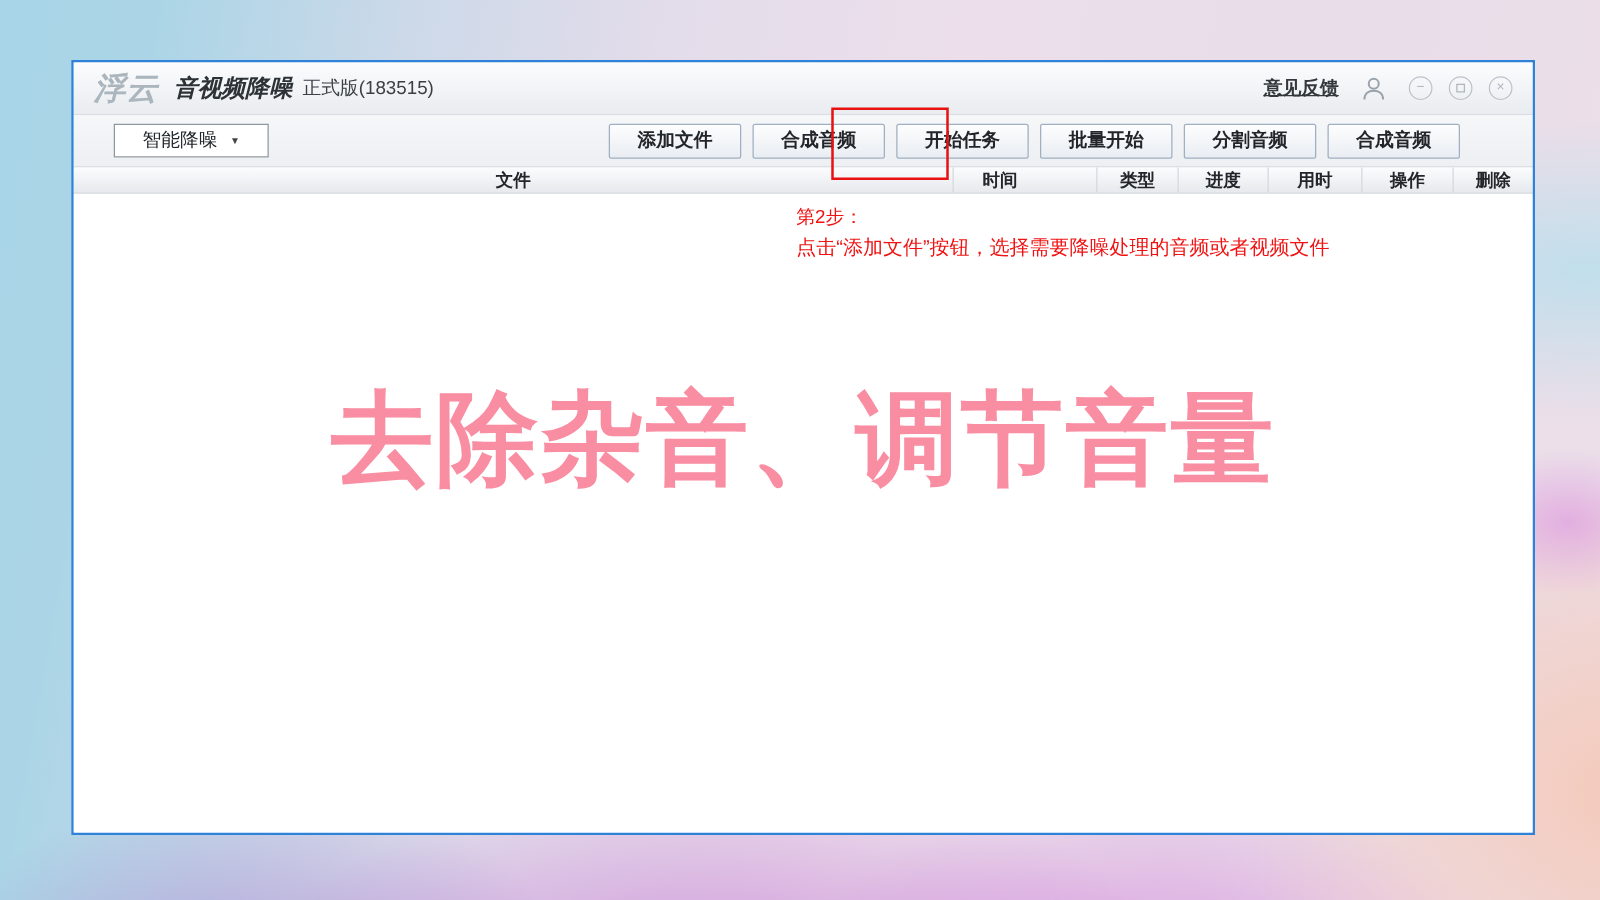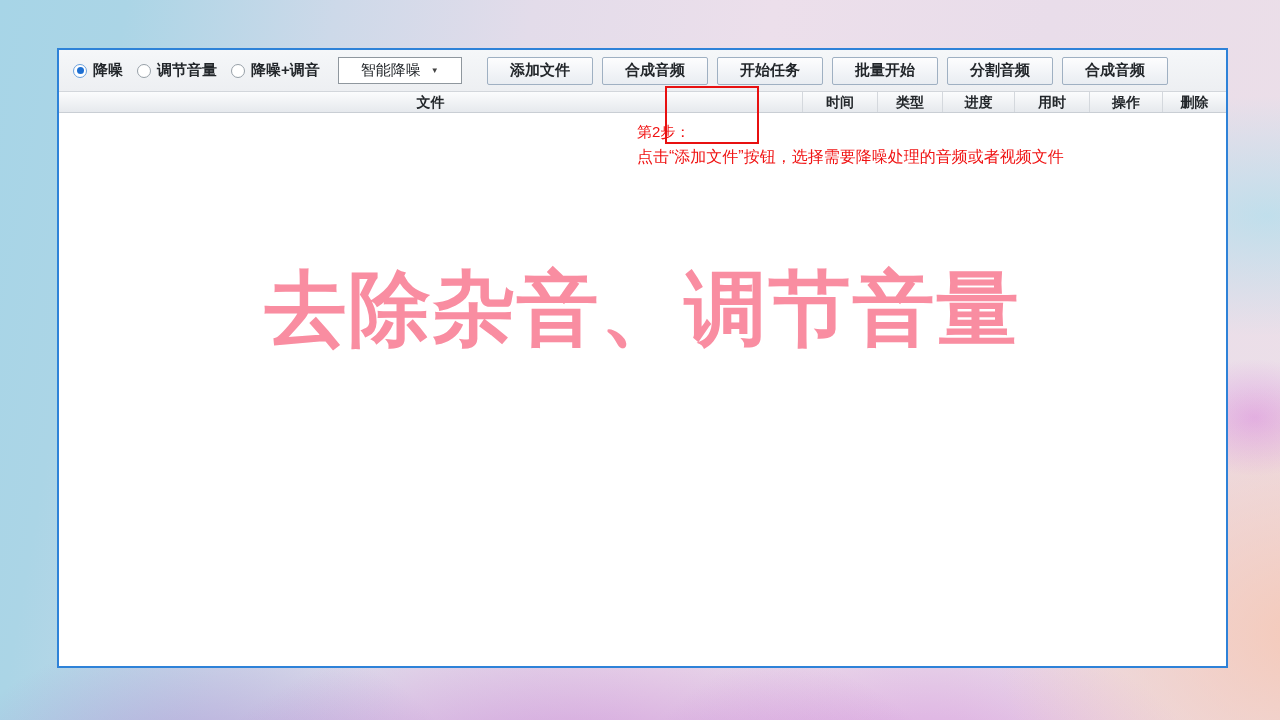--- a/index.html
+++ b/index.html
@@ -84,62 +84,60 @@
 
   
   .table-header {
     height:21px; flex:0 0 21px; display:flex; align-items:center;
     background:linear-gradient(#fbfcfd,#e6e9ed);
     border-bottom:1px solid #c9ced4; font-size:14px; font-weight:bold; color:#22262a;
   }
   .th { text-align:center; line-height:20px; cursor:default; }
   .th.col-file { flex:1; }
   .th.small { border-left:1px solid #d4d8dd; }
-  .col-time { width:75px; } .col-type { width:65px; } .col-progress { width:72px; }
+  .col-time { width:75px; } .col-type { width:65px;margin-left:40px; } .col-progress { width:72px; }
   .col-duration { width:75px; } .col-action { width:73px; } .col-delete { width:64px; }
 
   
   .content { position:relative; flex:1; background:#ffffff; overflow:hidden; }
   .annotation { position:absolute; left:578px; top:6px; color:#f01212; }
   .annotation .line1 { font-size:15px; line-height:25px; }
   .annotation .line2 { font-size:16px; line-height:26px; }
   .watermark {
     margin-top:142px; text-align:center;
     font-size:82px; font-weight:bold; color:#f98da1; letter-spacing:2px; white-space:nowrap;
   }
 </style>
 </head>
 <body>
 
 <div class="desktop">
 
   <div class="window">
 
+    <div class="titlebar">
+      <span class="logo">浮云</span>
+      <span class="app-title">音视频降噪</span>
+      <span class="version">正式版(183515)</span>
+
+      <div class="titlebar-right">
+        <span class="feedback">意见反馈</span>
+        <svg class="person-icon" viewBox="0 0 22 22">
+          <circle cx="11" cy="7" r="4" fill="none" stroke="#9aa3ab" stroke-width="1.6"></circle>
+          <path d="M3.5 19.5 c0,-5 3.5,-7 7.5,-7 s7.5,2 7.5,7" fill="none" stroke="#9aa3ab" stroke-width="1.6"></path>
+        </svg>
+        <span class="circle-btn">−</span>
+        <span class="circle-btn">
+            <span class="restore-glyph"></span>
+          </span>
+        <span class="circle-btn">×</span>
+      </div>
+    </div>
 
     <div class="toolbar">
-      <div class="radio-group">
-        <span class="radio selected">
-          <span class="radio-circle">
-              <span class="radio-dot"></span>
-            </span>
-          <span class="radio-label">降噪</span>
-        </span>
-        <span class="radio">
-          <span class="radio-circle">
-              <span class="radio-dot"></span>
-            </span>
-          <span class="radio-label">调节音量</span>
-        </span>
-        <span class="radio">
-          <span class="radio-circle">
-              <span class="radio-dot"></span>
-            </span>
-          <span class="radio-label">降噪+调音</span>
-        </span>
-      </div>
 
       <div class="dropdown">
         <span>智能降噪</span>
         <span class="dropdown-arrow">▼</span>
       </div>
 
       <div class="toolbar-buttons">
         <button class="tb-btn">添加文件</button>
         <button class="tb-btn">合成音频</button>
         <button class="tb-btn">开始任务</button>

